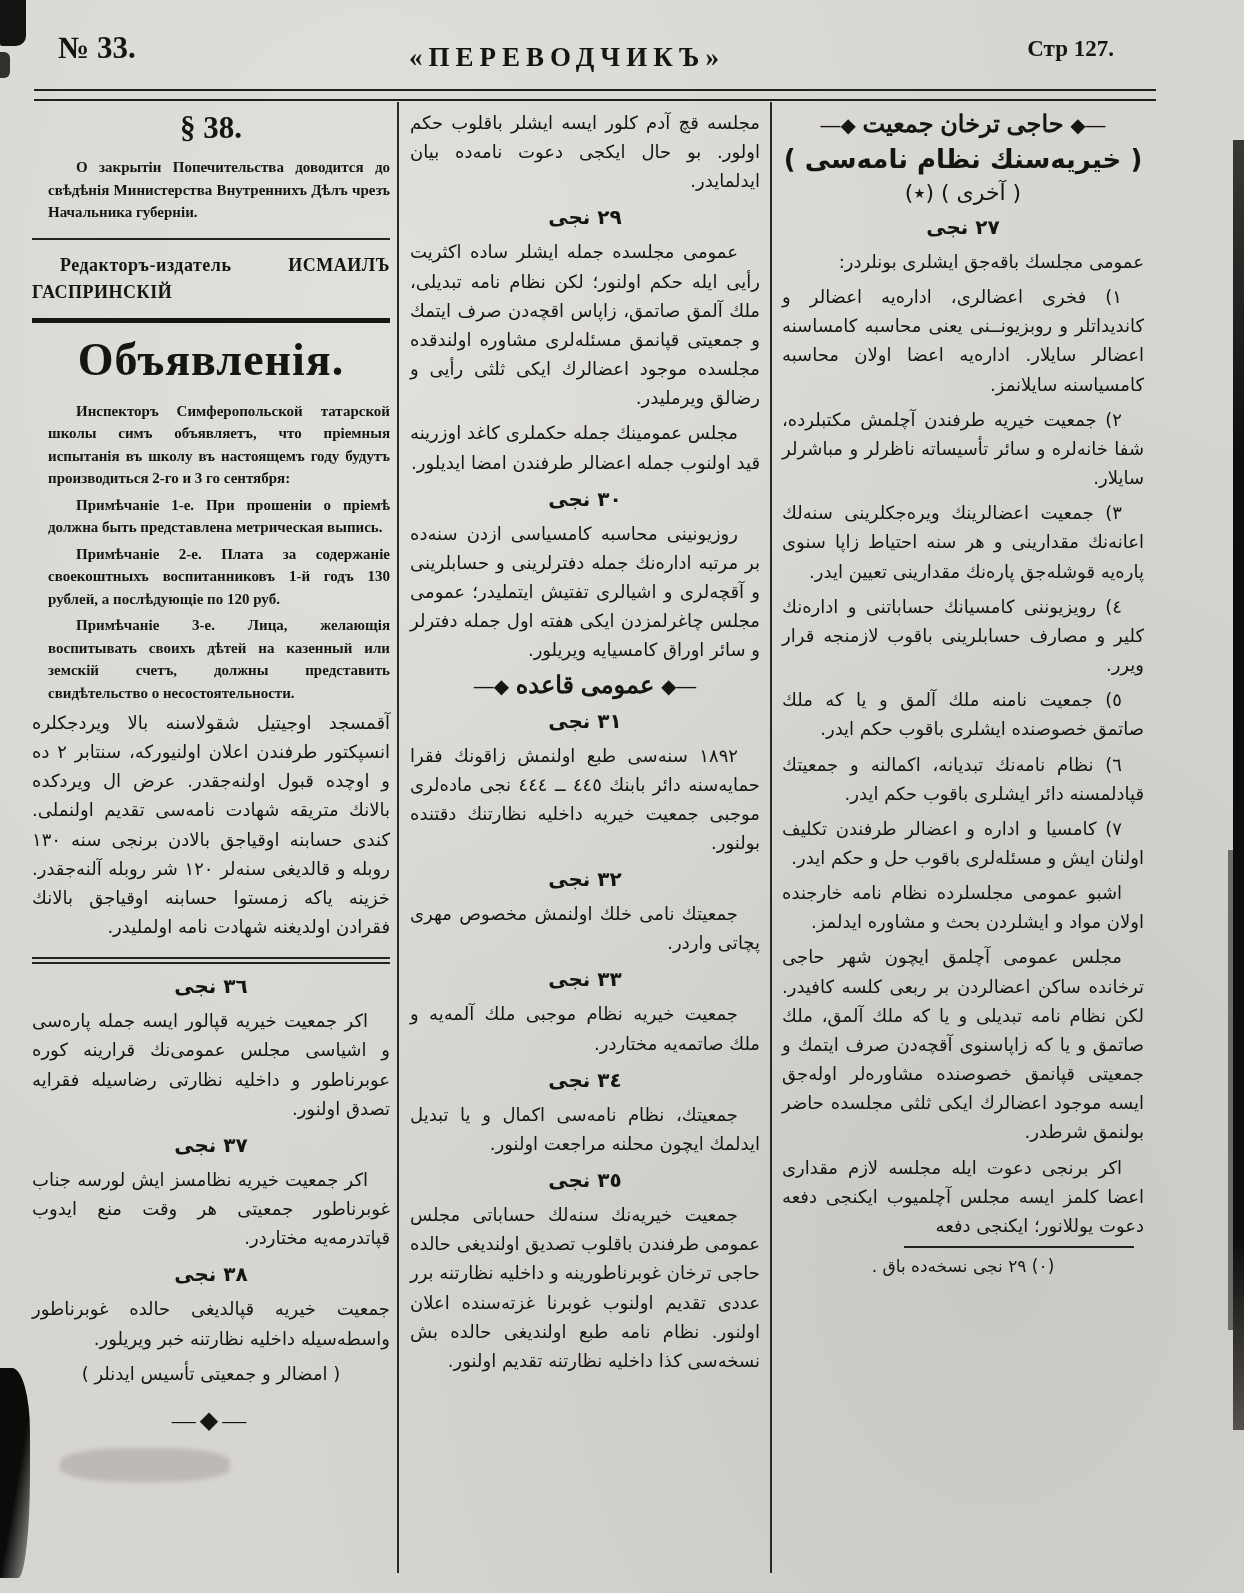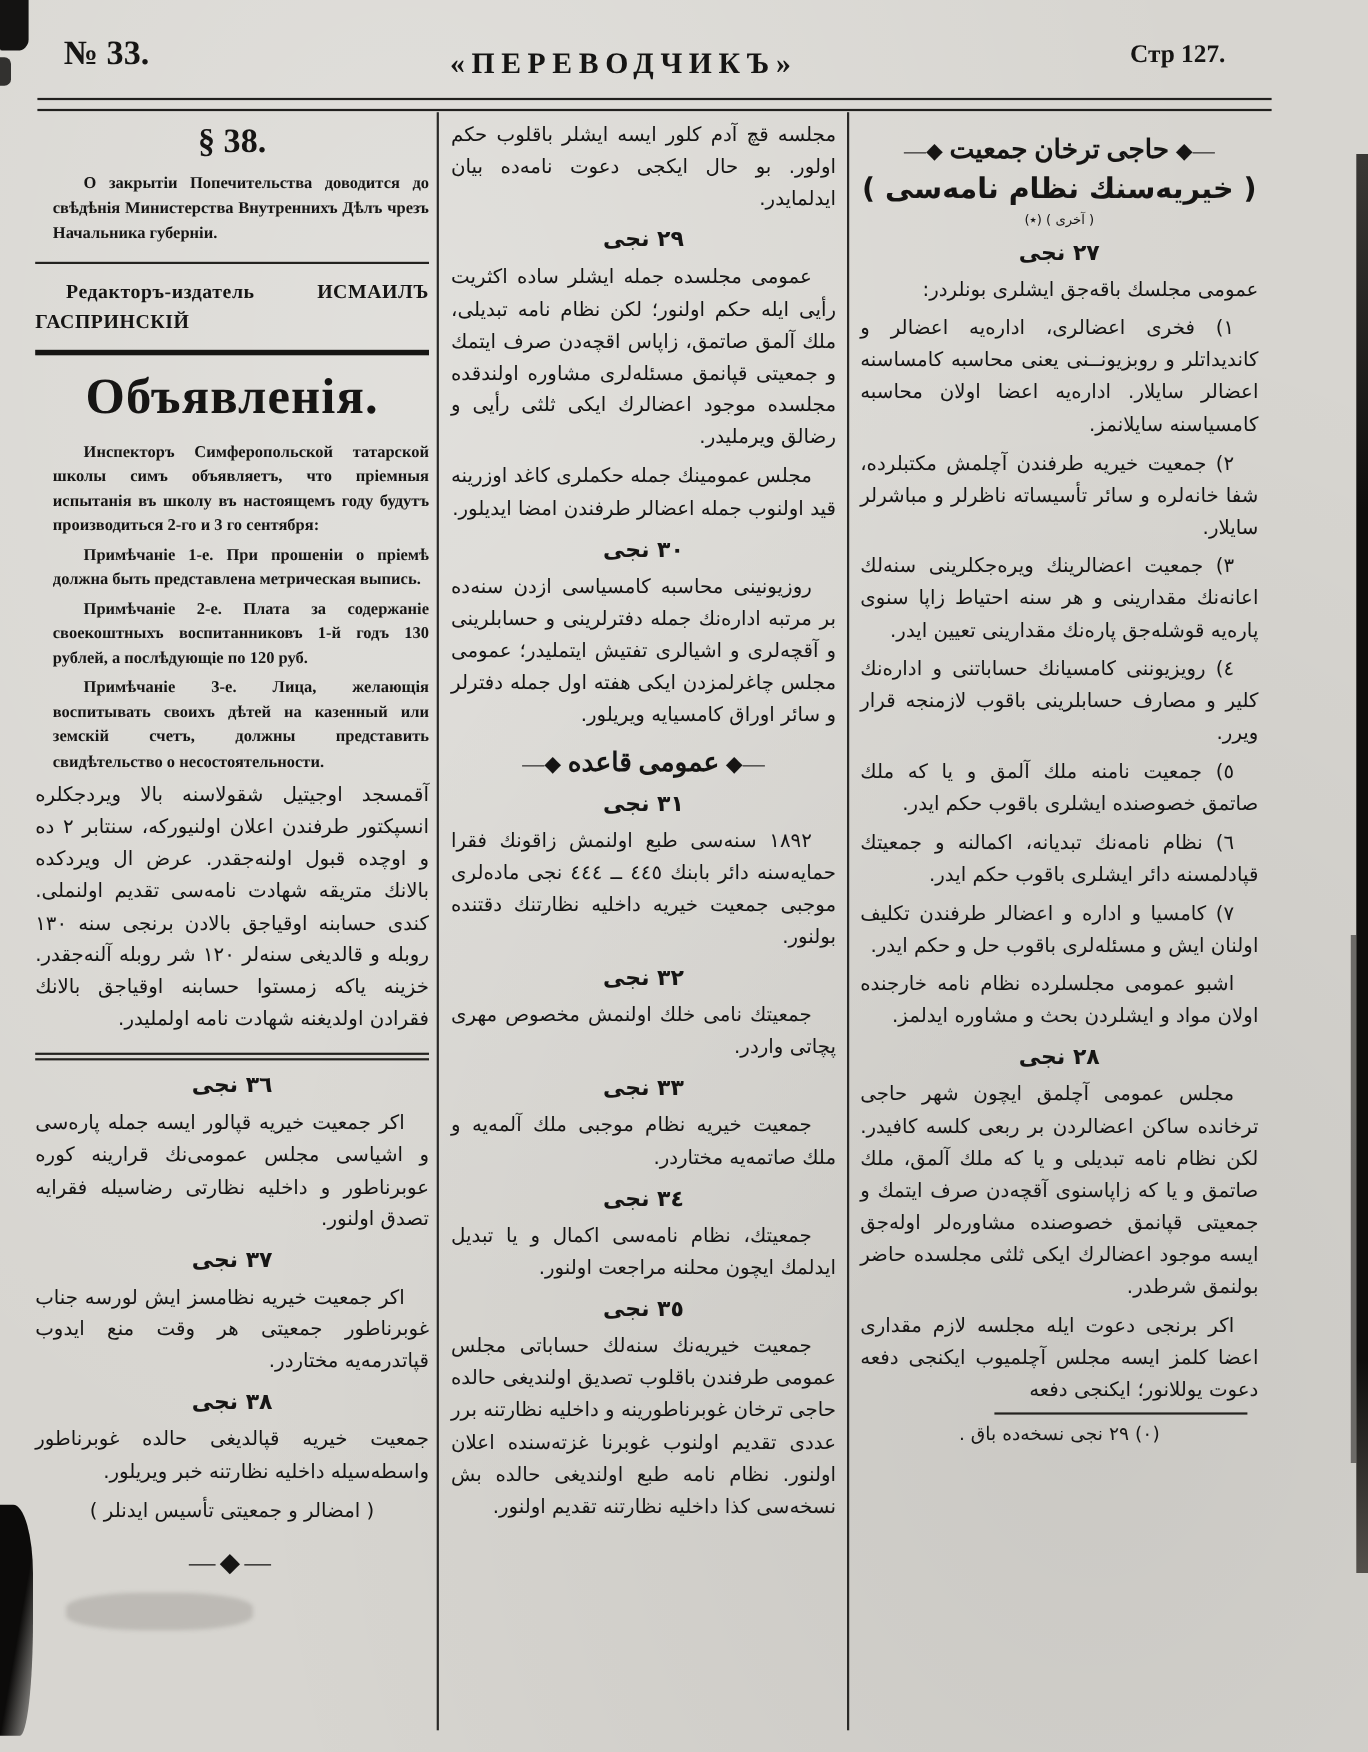--- a/index.html
+++ b/index.html
@@ -39,25 +39,25 @@
   .hr-thin{border:0;border-top:2px solid #23221f;margin:14px 0 2px 0;}
   .hr-thick{border:0;border-top:5px solid #161513;margin:10px 0 0 0;}
   .hr-dbl{border:0;border-top:2px solid #23221f;border-bottom:2px solid #23221f;
           height:3px;margin:16px 0 6px 0;background:transparent;}
   
   .ar{direction:rtl;font-family:"DejaVu Sans", sans-serif;font-size:18px;
       line-height:1.62;text-align:justify;margin:0 0 6px 0;}
   .ar-indent{text-indent:22px;}
   .ar-h{direction:rtl;font-family:"DejaVu Sans", sans-serif;font-weight:700;
        font-size:20px;text-align:center;margin:10px 0 8px 0;}
-  .ar-ornate{direction:rtl;font-family:Liberation Serif, serif;font-weight:700;
-       font-size:24px;text-align:center;margin:14px 0 6px 0;}
+  .ar-ornate{direction:rtl;font-family:Liberation Sans, sans-serif;font-weight:700;
+       font-size:24px;text-align:center;margin:2px 0 6px 0;}
   .ar-sub{direction:rtl;font-family:"DejaVu Sans", sans-serif;font-weight:700;
        font-size:26px;text-align:center;margin:6px 0;}
-  .ar-small{direction:rtl;font-family:"DejaVu Sans", sans-serif;font-size:12px;
+  .ar-small{direction:rtl;font-family:"DejaVu Sans", sans-serif;font-size:22px;
        text-align:center;margin:2px 0 4px 0;}
   .flourish{font-size:20px;font-weight:400;letter-spacing:-2px;}
   .divider-orn{text-align:center;font-size:24px;margin:18px 0 0 0;letter-spacing:4px;}
   .footnote-rule{border:0;border-top:2px solid #23221f;width:230px;
        margin:6px 10px 8px auto;}
   .ar-footnote{direction:rtl;font-family:"DejaVu Sans", sans-serif;font-size:17px;
        text-align:center;margin:0;}
   
   .artifact{position:absolute;background:#141312;}
   .art-tl{left:0;top:0;width:26px;height:46px;border-radius:0 0 10px 2px;}
@@ -144,21 +144,20 @@
     <p class="ar-h">٢٧ نجى</p>
     <p class="ar">عمومى مجلسك باقه‌جق ايشلرى بونلردر:</p>
     <p class="ar ar-indent">١) فخرى اعضالرى، اداره‌يه اعضالر و كانديداتلر و روبزيونــنى يعنى محاسبه كامساسنه اعضالر سايلار. اداره‌يه اعضا اولان محاسبه كامسياسنه سايلانمز.</p>
     <p class="ar ar-indent">٢) جمعيت خيريه طرفندن آچلمش مكتبلرده، شفا خانه‌لره و سائر تأسيساته ناظرلر و مباشرلر سايلار.</p>
     <p class="ar ar-indent">٣) جمعيت اعضالرينك ويره‌جكلرينى سنه‌لك اعانه‌نك مقدارينى و هر سنه احتياط زاپا سنوى پاره‌يه قوشله‌جق پاره‌نك مقدارينى تعيين ايدر.</p>
     <p class="ar ar-indent">٤) رويزيوننى كامسيانك حساباتنى و اداره‌نك كلير و مصارف حسابلرينى باقوب لازمنجه قرار ويرر.</p>
     <p class="ar ar-indent">٥) جمعيت نامنه ملك آلمق و يا كه ملك صاتمق خصوصنده ايشلرى باقوب حكم ايدر.</p>
     <p class="ar ar-indent">٦) نظام نامه‌نك تبديانه، اكمالنه و جمعيتك قپادلمسنه دائر ايشلرى باقوب حكم ايدر.</p>
     <p class="ar ar-indent">٧) كامسيا و اداره و اعضالر طرفندن تكليف اولنان ايش و مسئله‌لرى باقوب حل و حكم ايدر.</p>
     <p class="ar ar-indent">اشبو عمومى مجلسلرده نظام نامه خارجنده اولان مواد و ايشلردن بحث و مشاوره ايدلمز.</p>
-    <p class="ar-h">٢٨ نجى</p>
     <p class="ar ar-indent">مجلس عمومى آچلمق ايچون شهر حاجى ترخانده ساكن اعضالردن بر ربعى كلسه كافيدر. لكن نظام نامه تبديلى و يا كه ملك آلمق، ملك صاتمق و يا كه زاپاسنوى آقچه‌دن صرف ايتمك و جمعيتى قپانمق خصوصنده مشاوره‌لر اوله‌جق ايسه موجود اعضالرك ايكى ثلثى مجلسده حاضر بولنمق شرطدر.</p>
     <p class="ar ar-indent">اكر برنجى دعوت ايله مجلسه لازم مقدارى اعضا كلمز ايسه مجلس آچلميوب ايكنجى دفعه دعوت يوللانور؛ ايكنجى دفعه</p>
     <hr class="footnote-rule">
     <p class="ar-footnote">(٠) ٢٩ نجى نسخه‌ده باق .</p>
   </div>
 
   <div class="artifact art-tl"></div>
   <div class="artifact art-tl2"></div>
   <div class="artifact art-bl"></div>
   <div class="artifact art-right"></div>

